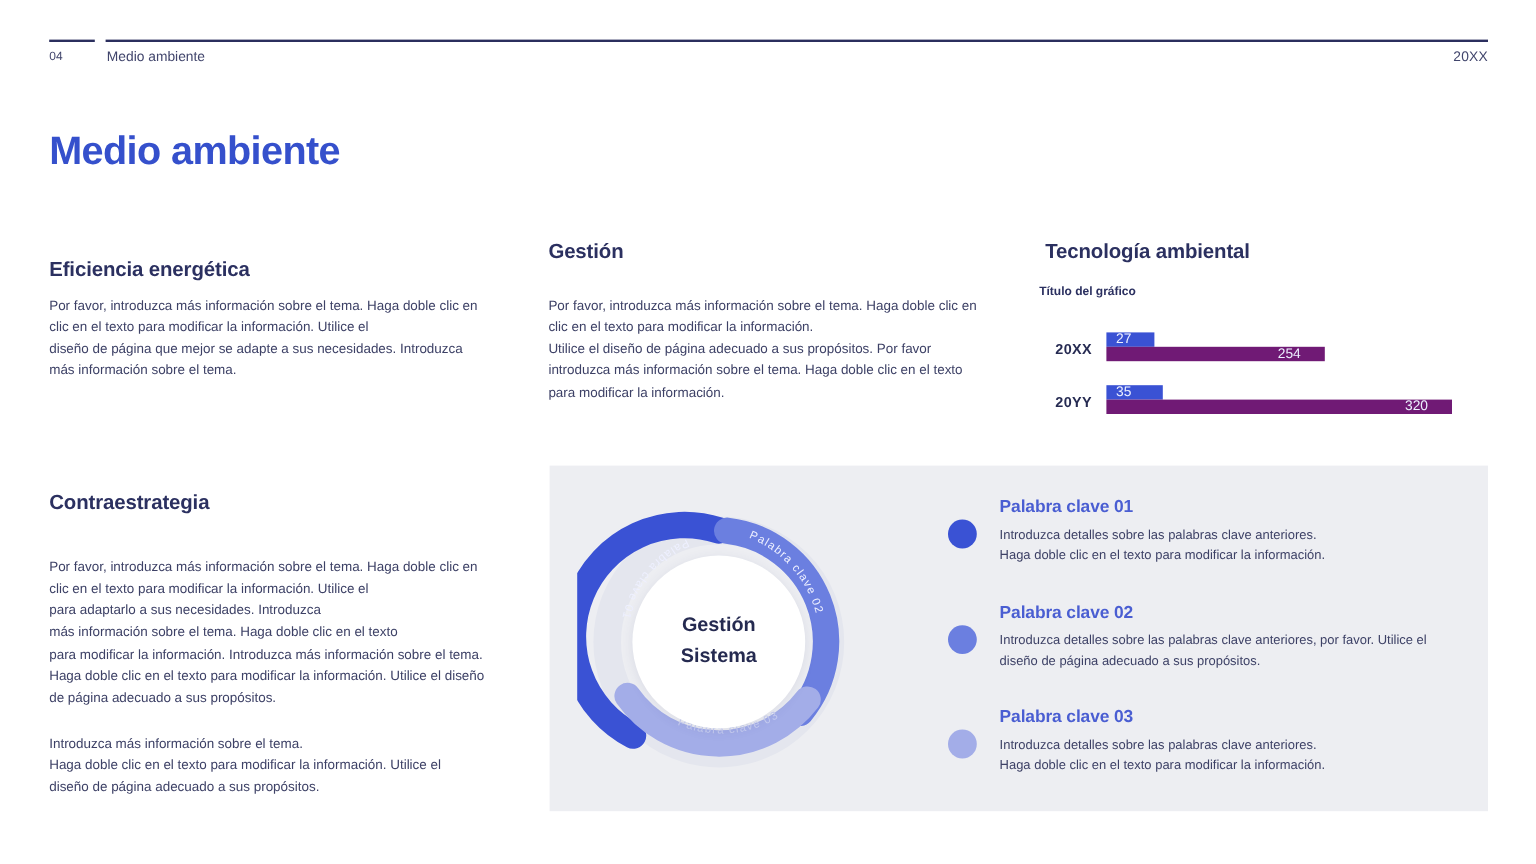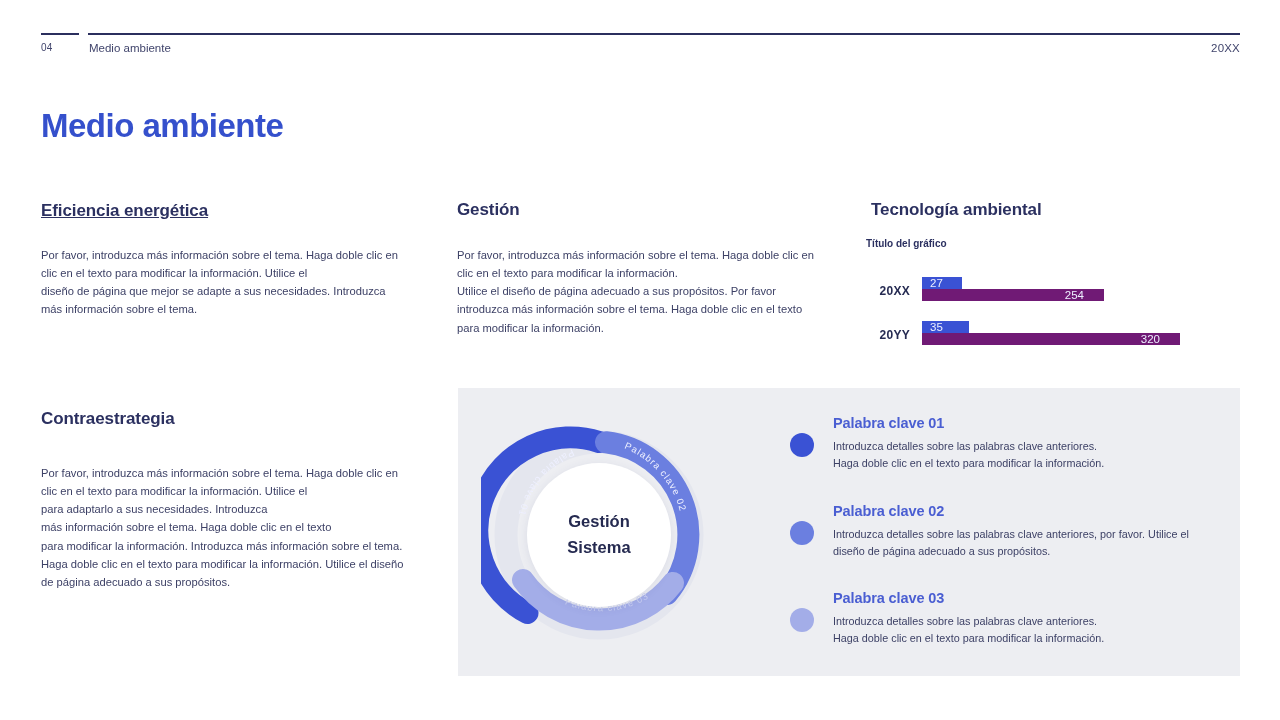--- a/index.html
+++ b/index.html
@@ -43,21 +43,21 @@
 
   
   .sec-h {
     font-size: 17px; font-weight: bold; color: #2b3060;
     letter-spacing: -.1px;
   }
   .body-txt {
     font-size: 11.2px; line-height: 1.62; color: #3d4166;
   }
 
-  .col1-h { position: absolute; left: 41px; top: 201px; text-decoration: underline; }
+  .col1-h { position: absolute; left: 41px; top: 215px; }
   .col1-p { position: absolute; left: 41px; top: 246px; width: 368px; }
 
   .col2-h { position: absolute; left: 457px; top: 200px; }
   .col2-p { position: absolute; left: 457px; top: 246px; width: 360px; }
 
   .col3-h { position: absolute; left: 871px; top: 200px; text-align: center; }
 
   
   .chart-title {
     position: absolute; left: 866px; top: 238px;
@@ -143,27 +143,28 @@
       <div class="bar-cat">20XX</div>
       <div class="bar-track">
         <div class="seg seg-a" style="width:40px">27</div>
         <div class="seg seg-b" style="width:182px">254</div>
       </div>
     </div>
     <div class="bar-row">
       <div class="bar-cat">20YY</div>
       <div class="bar-track">
         <div class="seg seg-a" style="width:47px">35</div>
-        <div class="seg seg-b" style="width:258px">320</div>
+        <div class="seg seg-b" style="width:288px">320</div>
       </div>
     </div>
   </div>
 
   <div class="sec-h col4-h">Contraestrategia</div>
   <div class="body-txt col4-p1">Por favor, introduzca más información sobre el tema. Haga doble clic en clic en el texto para modificar la información. Utilice el<br>para adaptarlo a sus necesidades. Introduzca<br>más información sobre el tema. Haga doble clic en el texto<br>para modificar la información. Introduzca más información sobre el tema. Haga doble clic en el texto para modificar la información. Utilice el diseño de página adecuado a sus propósitos.</div>
+  <div class="body-txt col4-p2">Introduzca más información sobre el tema.<br>Haga doble clic en el texto para modificar la información. Utilice el diseño de página adecuado a sus propósitos.</div>
 
   <div class="panel"></div>
 
   <div class="donut">
     <svg width="236" height="236" viewBox="0 0 236 236">
       <defs>
         <path id="arc1" d="M 118 118 m 0 -93 A 93 93 0 0 0 43.6 155" fill="none"></path>
         <path id="arc2" d="M 118 118 m 0 -93 A 93 93 0 0 1 190 163" fill="none"></path>
         <path id="arc3" d="M 118 118 m -74 37 A 93 93 0 0 0 192 160" fill="none"></path>
       </defs>

